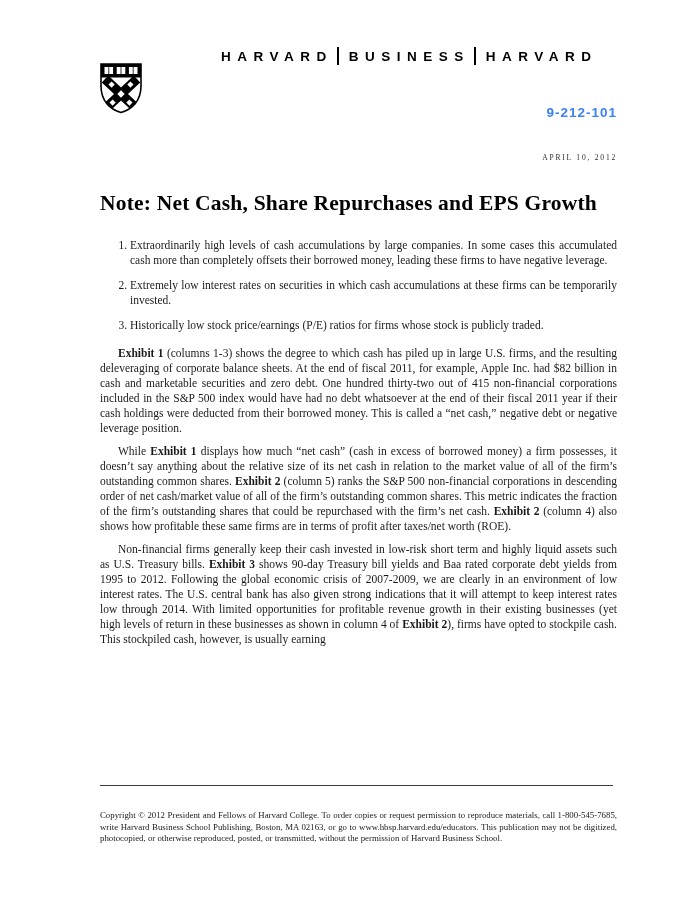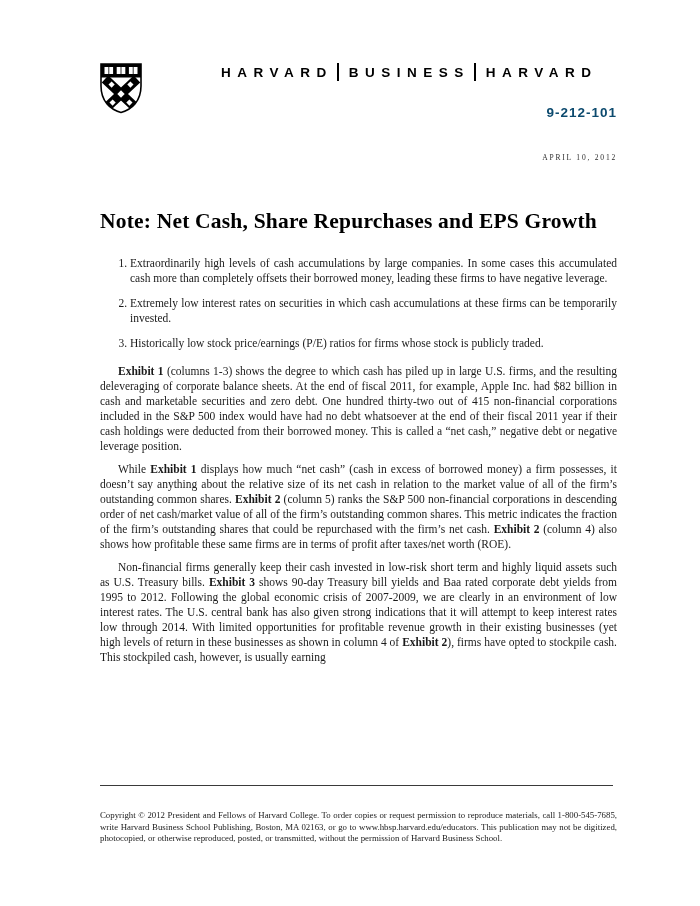--- a/index.html
+++ b/index.html
@@ -12,21 +12,21 @@
     font-family: "Liberation Serif", serif;
     color: #1a1a1a;
   }
 
   
   .shield { position: absolute; left: 99px; top: 61px; width: 44px; height: 54px; }
 
   .wordmark {
     position: absolute;
     left: 221px;
-    top: 63px;
+    top: 47px;
     display: flex;
     align-items: center;
     font-family: "Liberation Sans", sans-serif;
     font-weight: bold;
     font-size: 13.5px;
     letter-spacing: 6.5px;
     color: #000;
     white-space: nowrap;
   }
   .wordmark .sep {
@@ -38,21 +38,21 @@
   }
 
   .doc-number {
     position: absolute;
     top: 105px;
     right: 83px;
     font-family: "Liberation Sans", sans-serif;
     font-weight: bold;
     font-size: 13.5px;
     letter-spacing: 1px;
-    color: #0c4a6e;
+    color: #3b82f6;
     text-align: right;
   }
   .doc-date {
     position: absolute;
     top: 128px;
     right: 83px;
     font-family: "Liberation Serif", serif;
     font-size: 7.5px;
     letter-spacing: 1.8px;
     color: #2b2b2b;
@@ -61,21 +61,21 @@
   }
 
   
   .content {
     position: absolute;
     left: 100px;
     top: 189px;
     width: 517px;
   }
   h1.title {
-    margin: 18px 0 21px 0;
+    margin: 0 0 21px 0;
     font-size: 21.5px;
     line-height: 28px;
     font-weight: bold;
     color: #000;
     letter-spacing: 0.2px;
   }
   .content p, .content li {
     font-size: 11.5px;
     line-height: 15px;
     text-align: justify;

